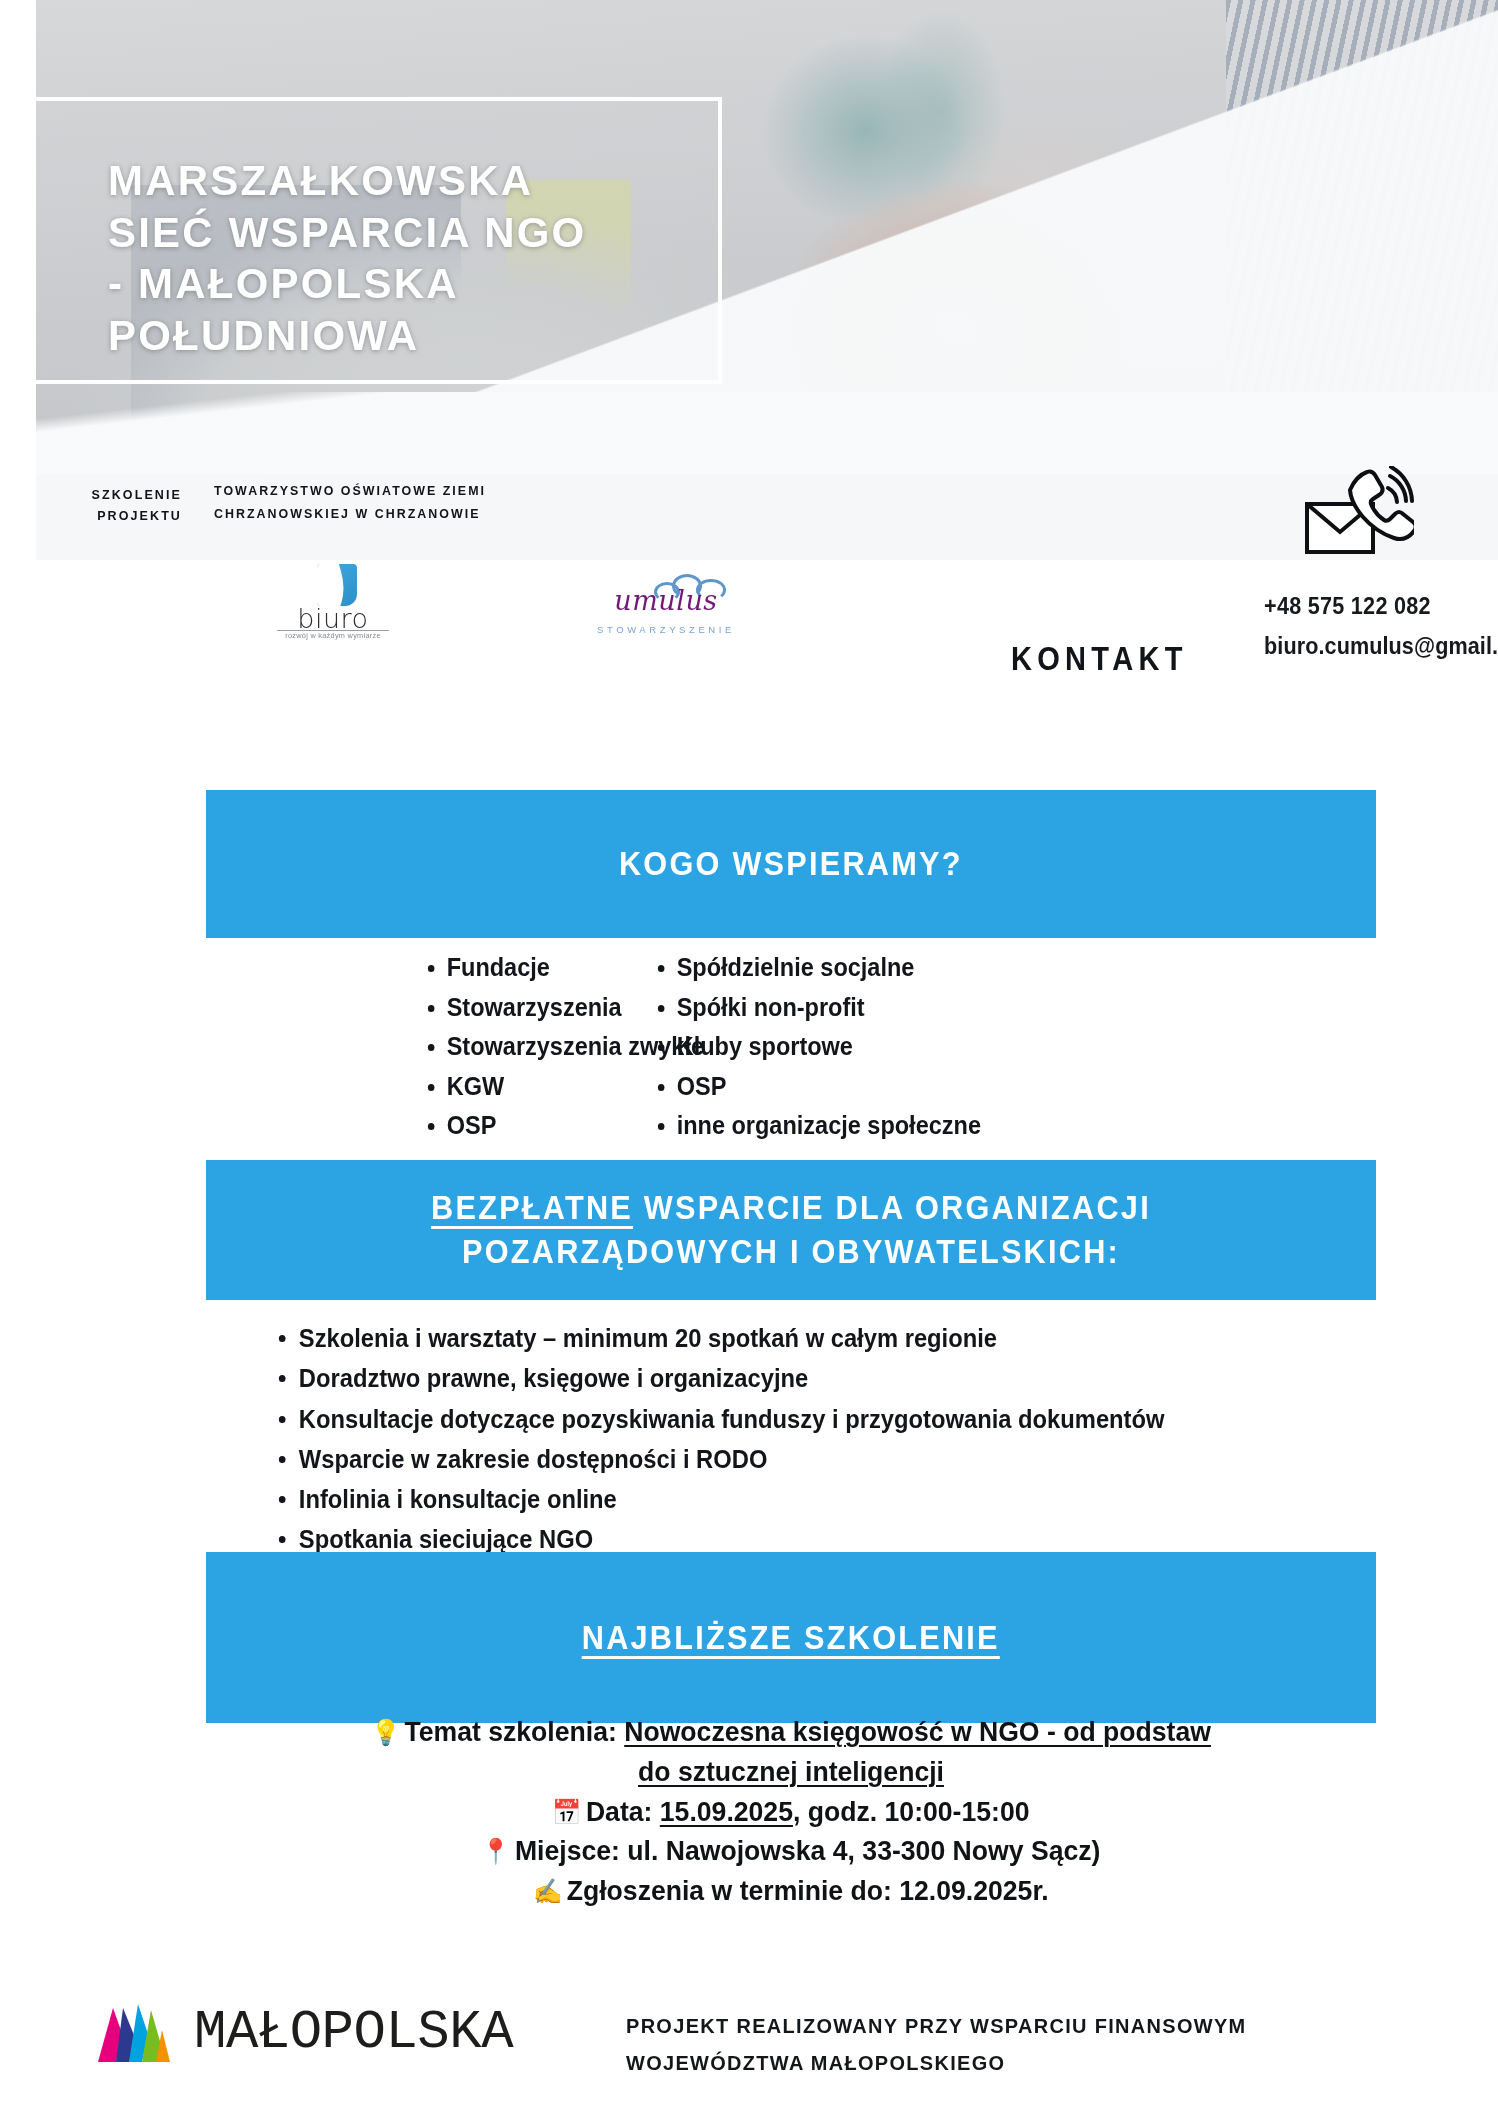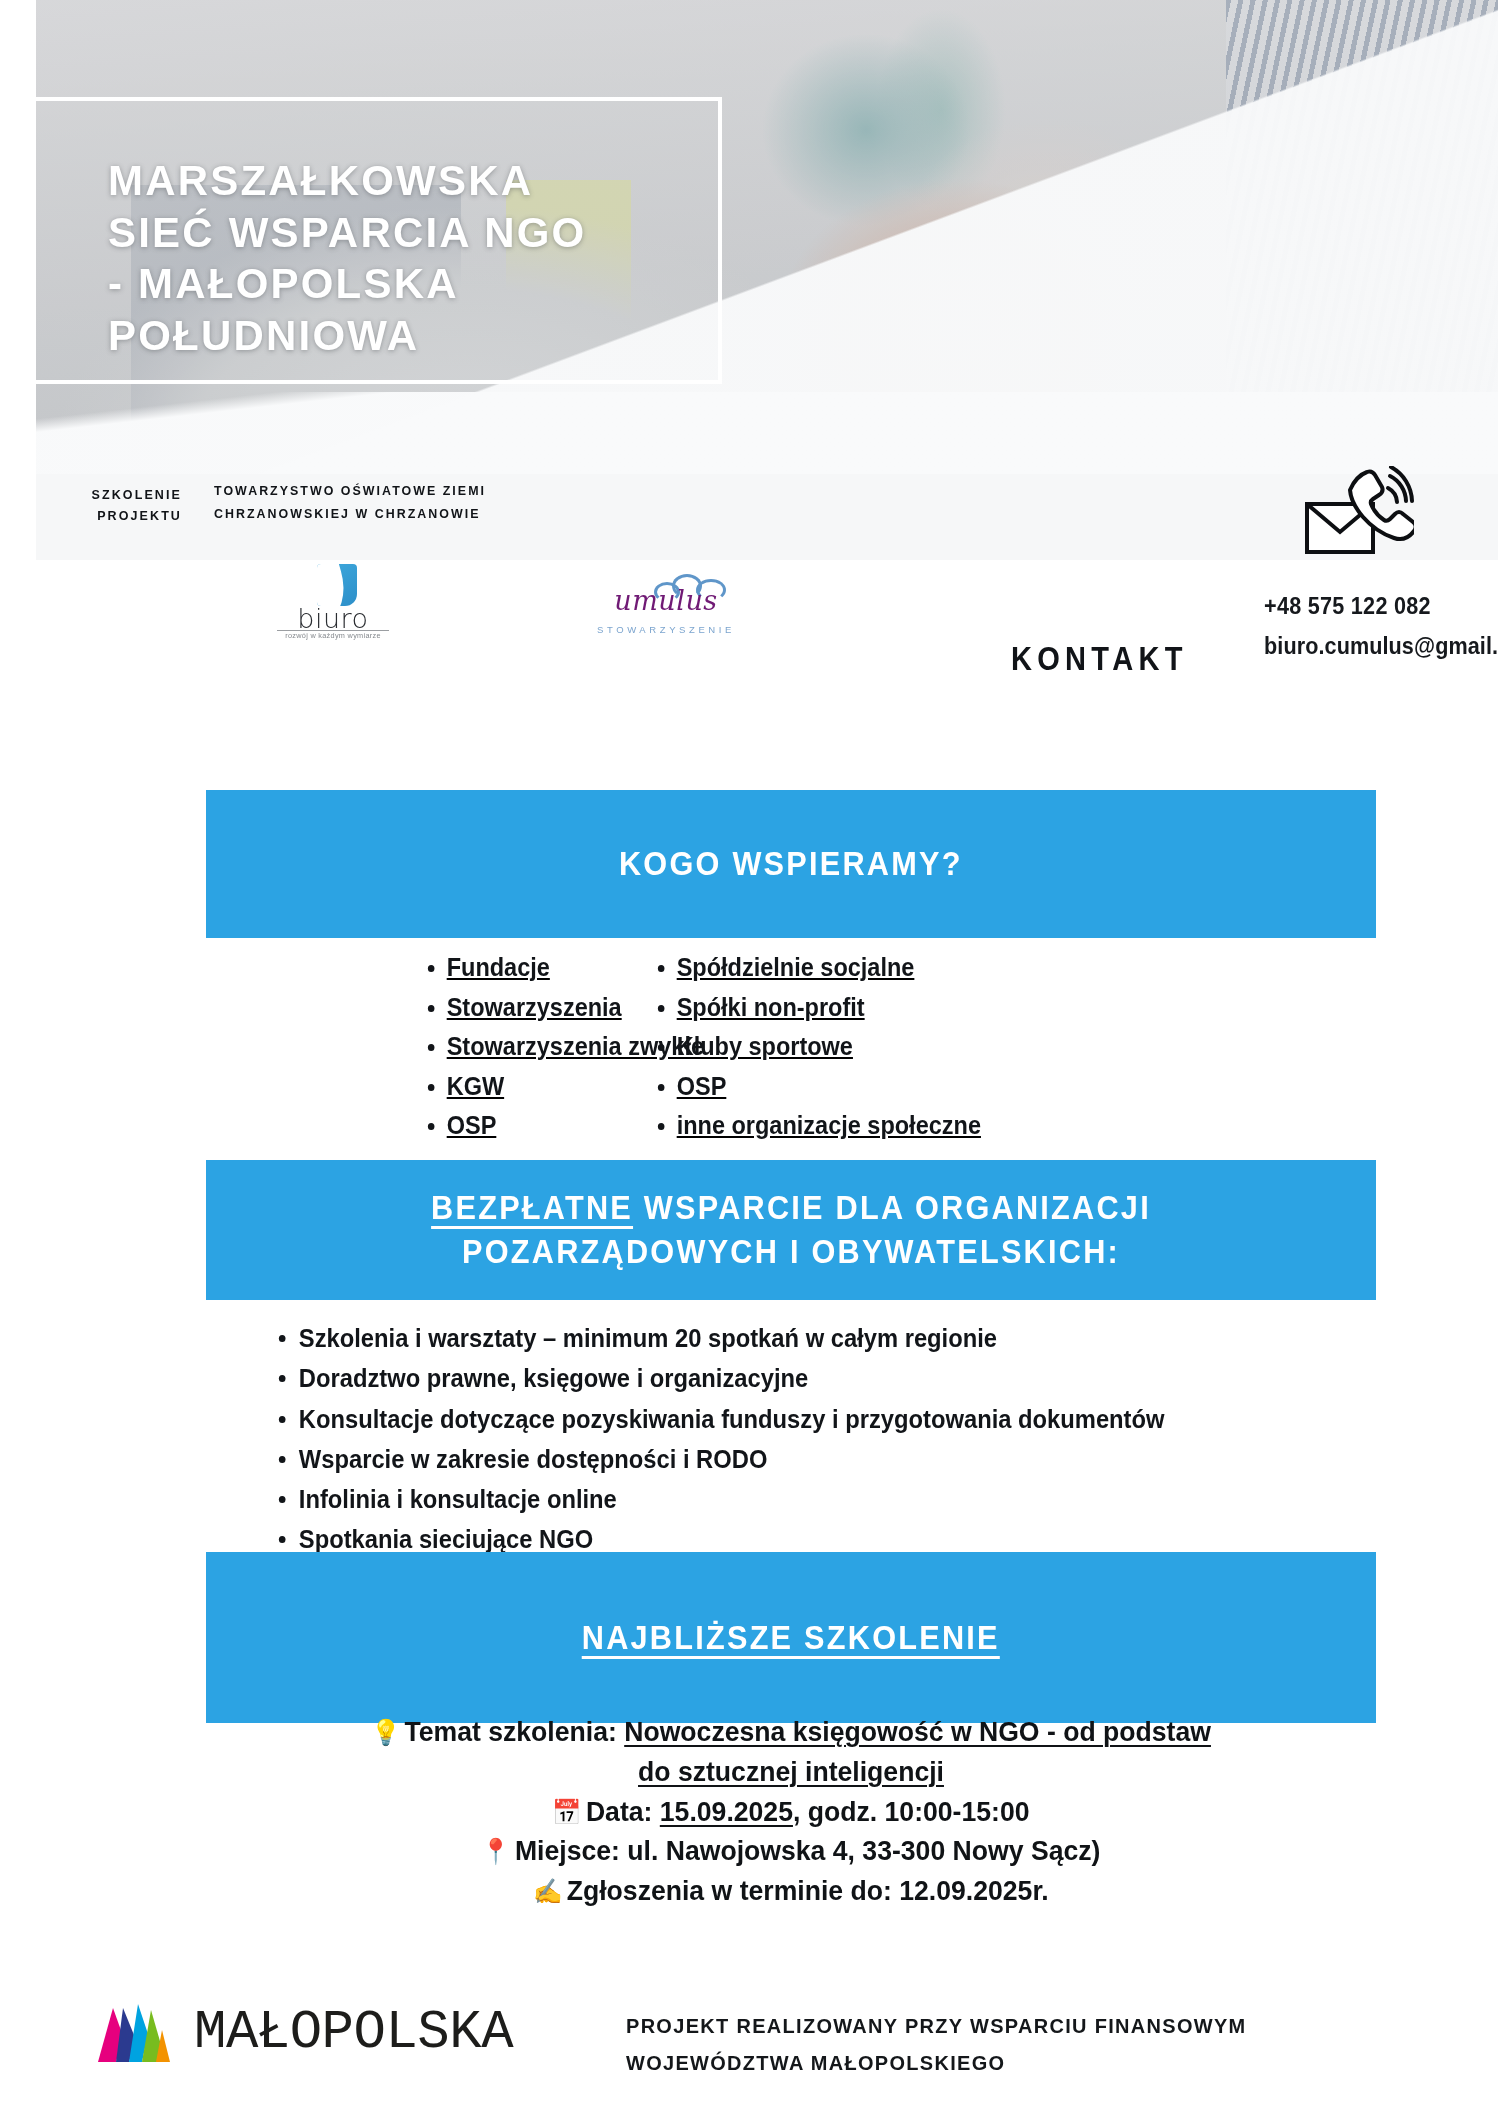--- a/index.html
+++ b/index.html
@@ -295,21 +295,20 @@
   #bar-3 { top: 1552px; height: 171px; }
   #bar-3 h2 { font-size: 33px; text-decoration: underline; text-underline-offset: 7px; text-decoration-thickness: 3px; }
   .u { text-decoration: underline; text-underline-offset: 7px; text-decoration-thickness: 3px; }
 
   
   .who-cols {
     position: absolute;
     left: 170px; top: 948px;
     width: 1170px;
     display: flex;
-    text-decoration: underline;
   }
   .who-cols ul { list-style: none; }
   .who-cols li {
     position: relative;
     padding-left: 22px;
     font-family: "Liberation Sans Narrow", "Liberation Sans", sans-serif;
     font-size: 25px;
     font-weight: bold;
     color: #121519;
     line-height: 1.58;

